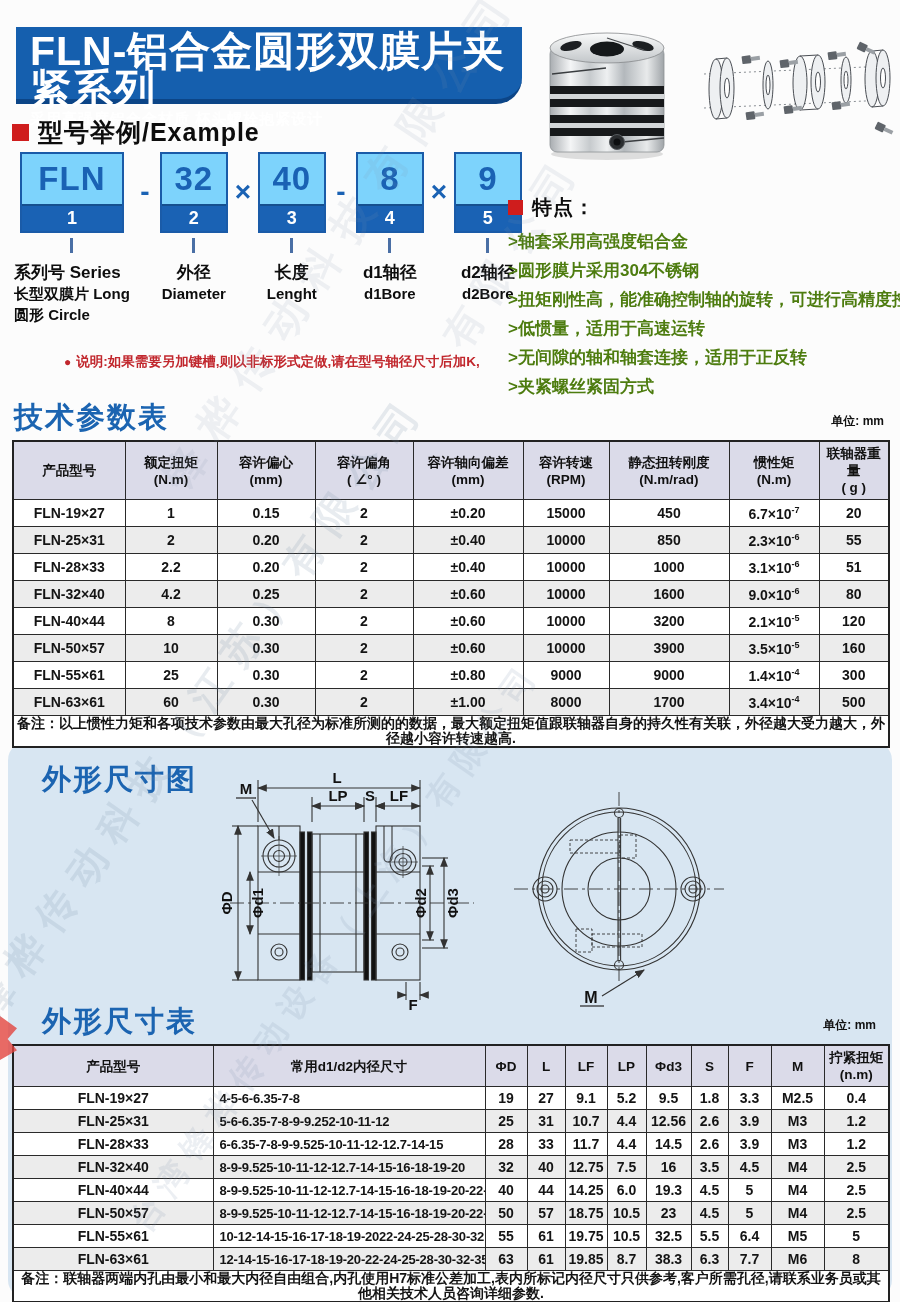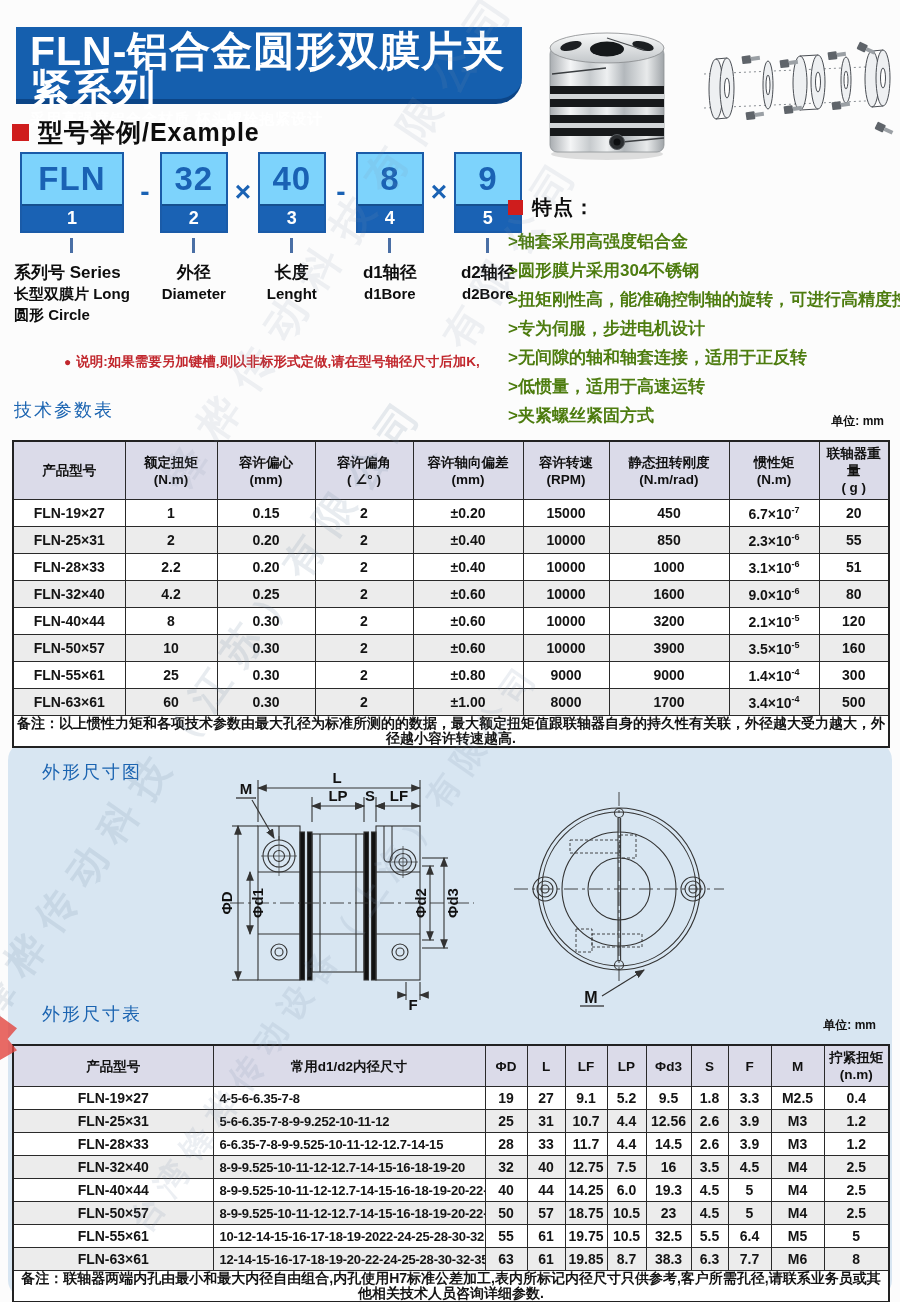--- a/index.html
+++ b/index.html
@@ -25,21 +25,21 @@
   .banner .subtitle{color:#fff;font-size:15px;font-weight:bold;line-height:21px;letter-spacing:1px;}
   
   .photo{position:absolute;left:522px;top:14px;z-index:2;}
   .exploded{position:absolute;left:694px;top:34px;z-index:2;}
   
   .sec-head{position:absolute;display:flex;align-items:center;z-index:3;}
   .marker{width:17px;height:17px;background:#cf1d1d;margin-right:9px;flex:0 0 auto;}
   .sec-head .txt{font-size:25px;font-weight:bold;color:#0d0d0d;letter-spacing:1px;}
   .example-head{left:12px;top:116px;}
   .features-head .txt{font-size:20px;}
-  .blue-head{position:absolute;font-size:18px;font-weight:normal;color:#1b64b1;letter-spacing:2px;z-index:3;}
+  .blue-head{position:absolute;font-size:29px;font-weight:bold;color:#1b64b1;letter-spacing:2px;z-index:3;}
   .unit{position:absolute;font-size:12px;font-weight:bold;color:#111;z-index:3;}
   
   .model-row{position:absolute;left:14px;top:152px;display:flex;align-items:flex-start;z-index:3;}
   .seg-col{display:flex;flex-direction:column;align-items:center;}
   .seg-box{width:64px;border:2px solid #1a5ba8;background:#7dd3fc;}
   .seg-box.wide{width:100px;}
   .seg-val{height:50px;display:flex;align-items:center;justify-content:center;
     font-size:33px;font-weight:bold;color:#1a62b4;letter-spacing:1px;}
   .seg-num{height:25px;background:#1a62b4;color:#fff;font-size:18px;font-weight:bold;
     display:flex;align-items:center;justify-content:center;border-top:2px solid #15508f;}
@@ -272,23 +272,22 @@
 
 <div class="features">
   <div class="sec-head features-head">
     <div class="marker"></div>
     <div class="txt">特点：</div>
   </div>
   <div>
       <div class="feat-item">&gt;轴套采用高强度铝合金</div>
       <div class="feat-item">&gt;圆形膜片采用304不锈钢</div>
       <div class="feat-item">&gt;扭矩刚性高，能准确控制轴的旋转，可进行高精度控制</div>
-      <div class="feat-item">&gt;专为伺服，步进电机设计</div>
+      <div class="feat-item">&gt;低惯量，适用于高速运转</div>
       <div class="feat-item">&gt;无间隙的轴和轴套连接，适用于正反转</div>
-      <div class="feat-item">&gt;低惯量，适用于高速运转</div>
       <div class="feat-item">&gt;夹紧螺丝紧固方式</div>
     </div>
 </div>
 
 <div class="note">
   <div><span class="dot">●</span><span>说明:如果需要另加键槽,则以非标形式定做,请在型号轴径尺寸后加K,</span></div>
 </div>
 
 <div class="blue-head" style="left:14px;top:398px;">技术参数表</div>
 <div class="unit tech-unit">单位: mm</div>

